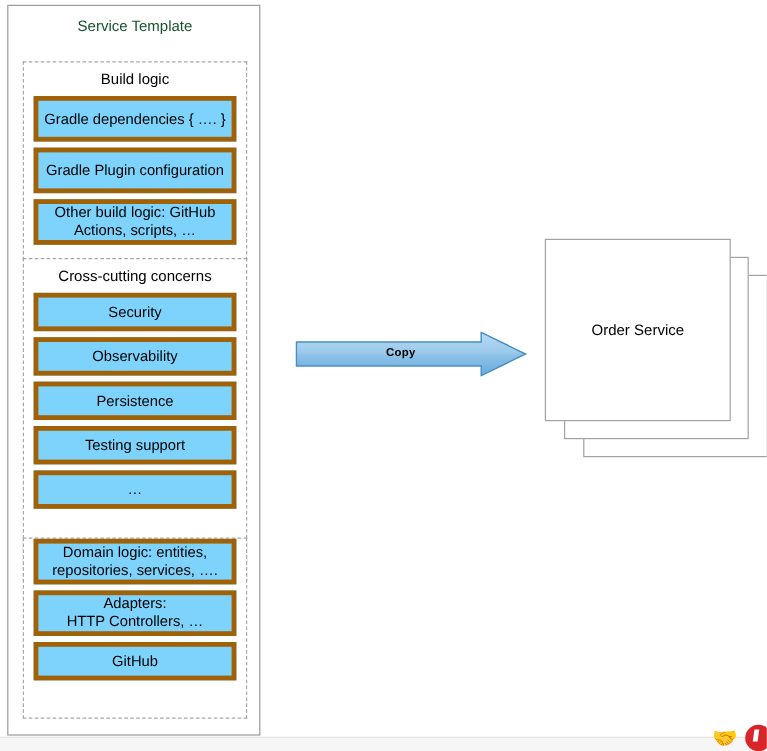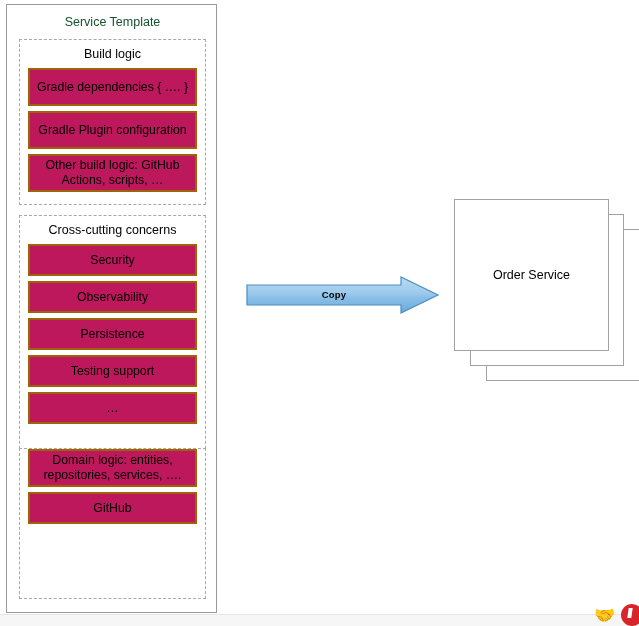--- a/index.html
+++ b/index.html
@@ -71,22 +71,22 @@
     line-height: 15px;
     margin-top: 7px;
     margin-bottom: 6px;
     color: #000;
   }
 
   
   .item {
     box-sizing: border-box;
     margin: 0 8px 5px 8px;
-    border: 2px solid #a16207;
-    background: #be185d;
+    border: 4px solid #a16207;
+    background: #7dd3fc;
     display: flex;
     align-items: center;
     justify-content: center;
     text-align: center;
     font-size: 12.3px;
     line-height: 15px;
     color: #000;
     padding: 2px 4px;
   }
   .item.h32 { height: 32px; }
@@ -158,21 +158,21 @@
 </style>
 </head>
 <body>
 
 <div id="canvas">
 
   <div class="template-card">
 
     <div class="template-title">Service Template</div>
 
-    <div class="group" style="left:12px; top:34px; width:187px; height:166px;">
+    <div class="group" style="left:12px; top:46px; width:187px; height:166px;">
       <div class="group-title">Build logic</div>
       <div class="item h38">
         <span class="two-line">Gradle dependencies { …. }</span>
       </div>
       <div class="item h38">
         <span class="two-line">Gradle  Plugin configuration</span>
       </div>
       <div class="item h38">
         <span class="two-line">Other build logic: GitHub
 Actions, scripts, …</span>
@@ -195,20 +195,24 @@
       </div>
       <div class="item h32">
         <span class="two-line">…</span>
       </div>
     </div>
 
     <div class="group" style="left:12px; top:443px; width:187px; height:151px;">
       <div class="item h38">
         <span class="two-line">Domain logic: entities,
 repositories,  services, ….</span>
+      </div>
+      <div class="item h38">
+        <span class="two-line">Adapters:
+HTTP Controllers, …</span>
       </div>
       <div class="item h32">
         <span class="two-line">GitHub</span>
       </div>
     </div>
 
   </div>
 
   <div class="arrow-wrap">
     <svg width="194" height="38" viewBox="0 0 194 38">

